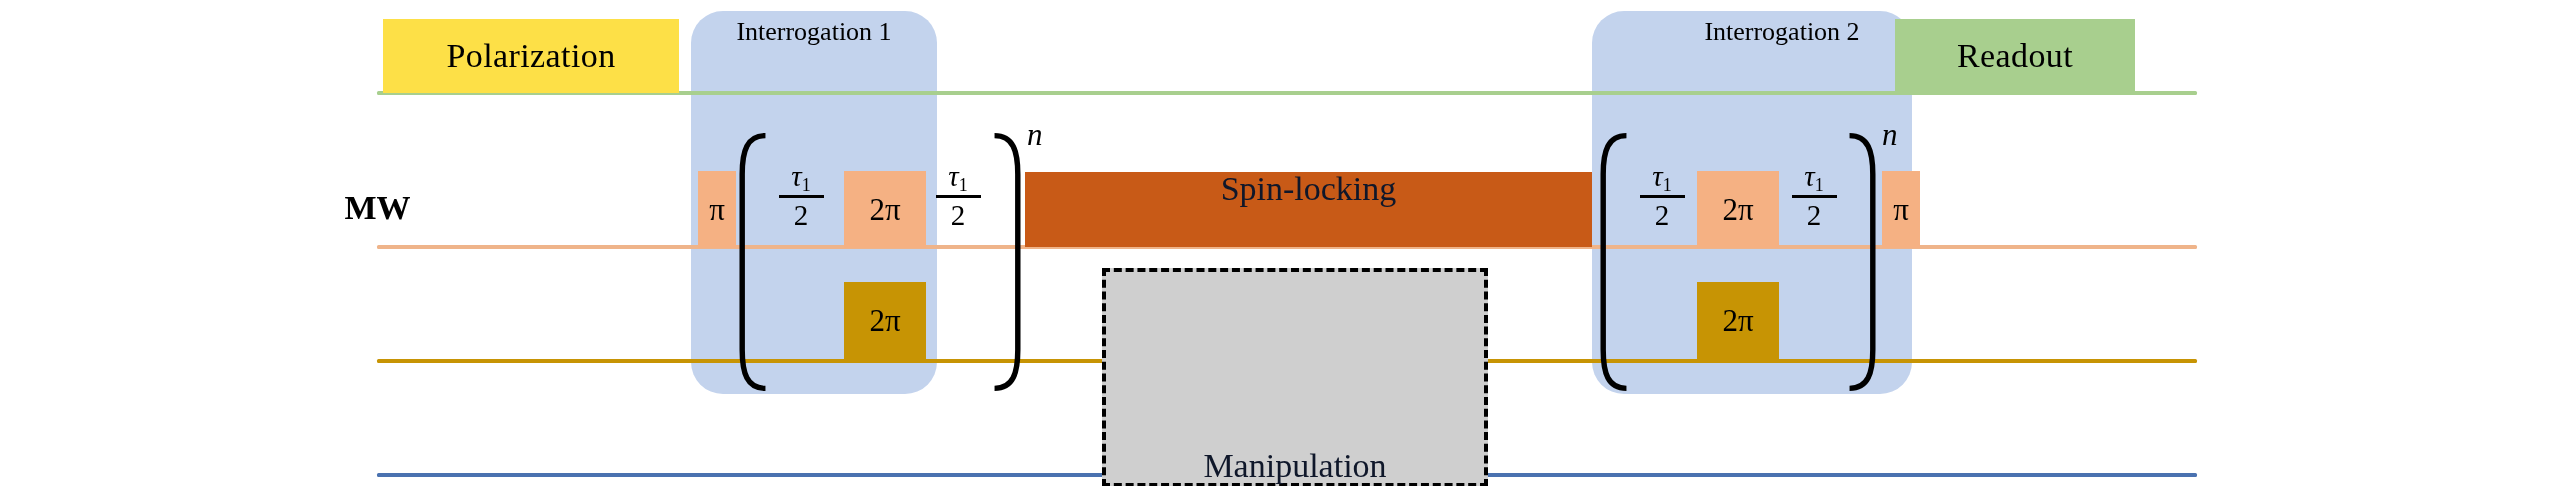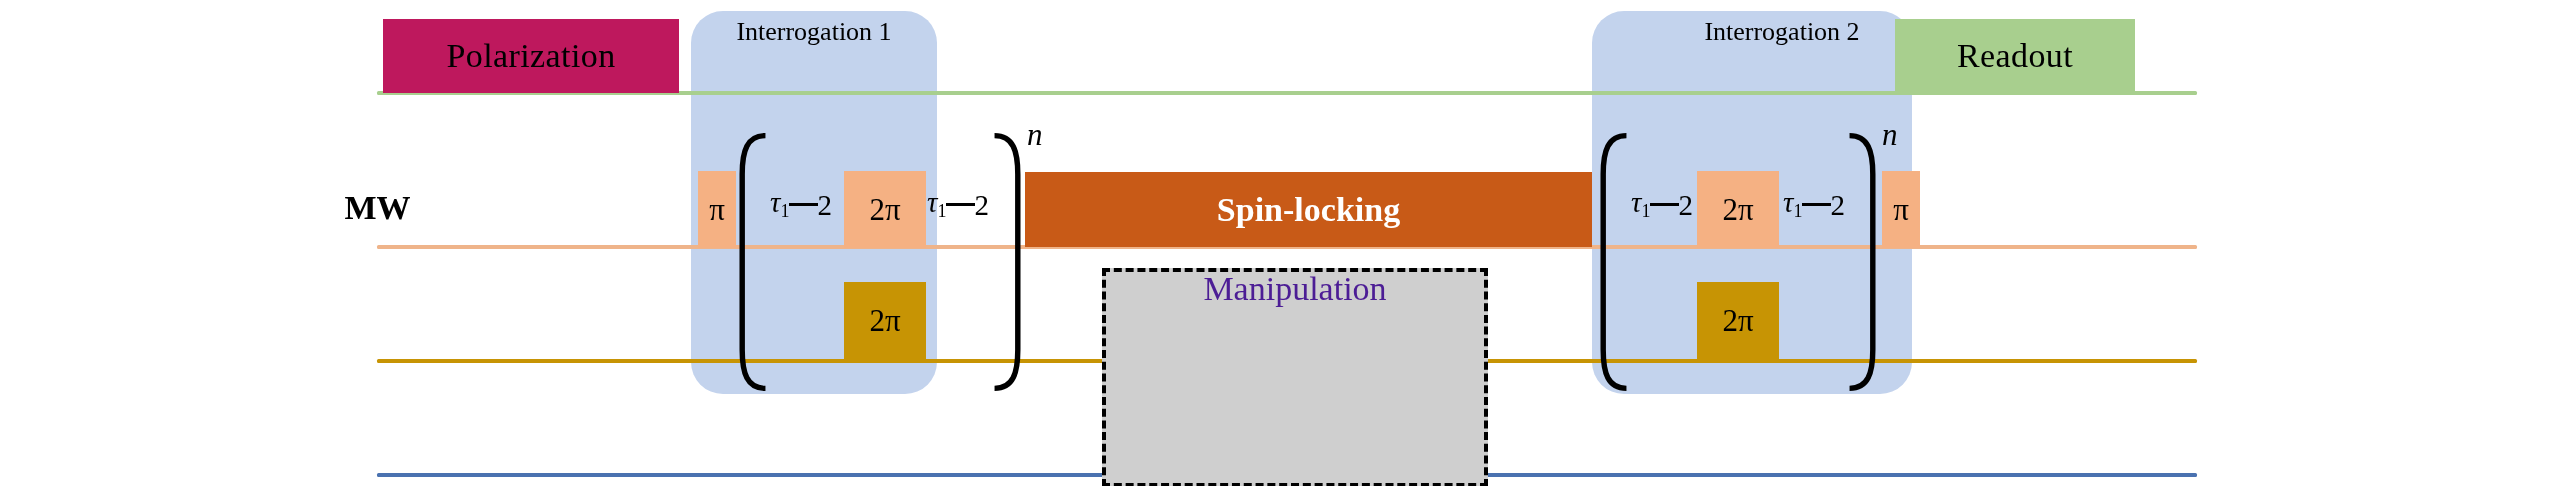--- a/index.html
+++ b/index.html
@@ -36,48 +36,48 @@
     display:flex;align-items:center;justify-content:center;
     font-size:31px;color:#000;line-height:1;
   }
   .pulse.mw{background:#f5b183;}
   .pulse.rf{background:#c79404;}
 
   
   .lockbar{
     position:absolute;
     background:#c85a17;
-    display:flex;align-items:center;justify-content:center;
-    color:#ffffff;font-size:34px;line-height:1;font-weight:bold;
+    display:flex;align-items:flex-start;justify-content:center;
+    color:#0f172a;font-size:34px;line-height:1;
   }
 
   
   .manipbox{
     position:absolute;
     background:#cfcfcf;
     border:4.6px dashed #000000;
-    display:flex;align-items:flex-start;justify-content:center;
-    font-size:34px;color:#4c1d95;line-height:1;
+    display:flex;align-items:flex-end;justify-content:center;
+    font-size:34px;color:#0f172a;line-height:1;
     box-sizing:border-box;
   }
 
   
   .rowlabel{
     position:absolute;
     font-size:34px;color:#000;line-height:1;
     white-space:nowrap;
     text-align:center;
     font-weight:bold;
   }
   .rowlabel sub{font-size:.62em;vertical-align:-.28em;}
 
   
   .frac{
     position:absolute;
-    display:flex;flex-direction:row;align-items:center;justify-content:flex-start;
+    display:flex;flex-direction:column;align-items:center;justify-content:flex-start;
     line-height:1;color:#000;
   }
   .frac .num{font-size:29px;font-style:italic;padding-bottom:1.5px;}
   .frac .num sub{font-size:.62em;vertical-align:-.26em;font-style:normal;}
   .frac .bar{width:45px;height:3.1px;background:#000;}
   .frac .den{font-size:29px;padding-top:2.3px;}
 
   
   .bracket{position:absolute;}
   .expn{
@@ -94,21 +94,21 @@
   <div class="interbox" style="left:1592px;top:10.8px;width:320px;height:383px;"></div>
 
   <div class="baseline" style="left:377px;top:91px;width:1820px;background:#a8cf8e;"></div>
 
   <div class="baseline" style="left:377px;top:245px;width:1820px;background:#efb48a;"></div>
 
   <div class="baseline" style="left:377px;top:359px;width:1820px;background:#c79404;"></div>
 
   <div class="baseline" style="left:377px;top:473px;width:1820px;background:#4a72b0;"></div>
 
-  <div class="stagebox" style="left:383px;top:18.5px;width:296px;height:74px;background:#be185d;">
+  <div class="stagebox" style="left:383px;top:18.5px;width:296px;height:74px;background:#fde047;">
     <span>Polarization</span>
   </div>
 
   <div class="interlabel" style="left:691px;top:18.5px;width:246px;height:74px;">
     <span>Interrogation 1</span>
   </div>
 
   <div class="interlabel" style="left:1592px;top:18.5px;width:380px;height:74px;">
     <span>Interrogation 2</span>
   </div>

